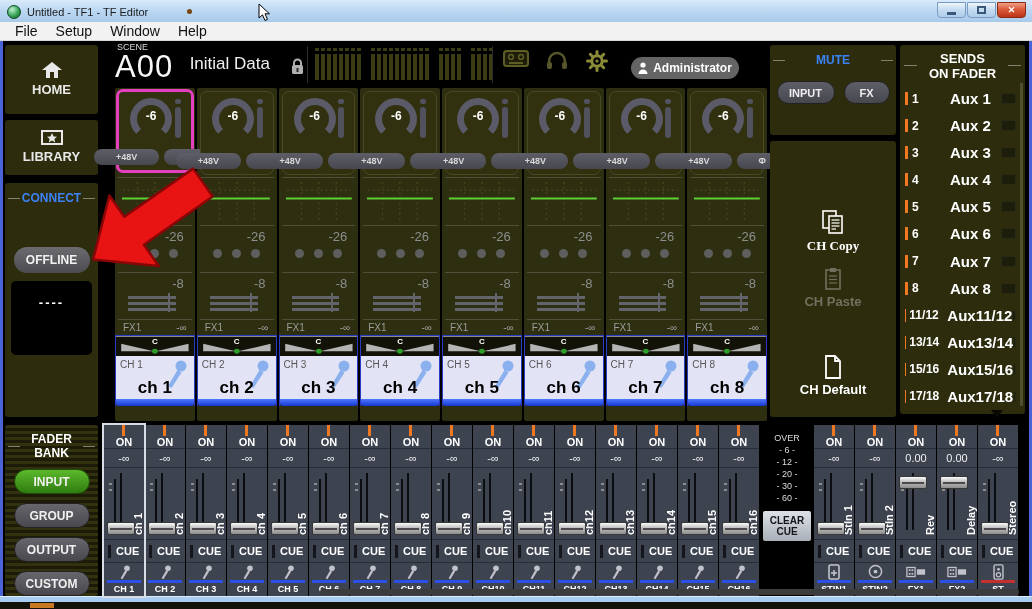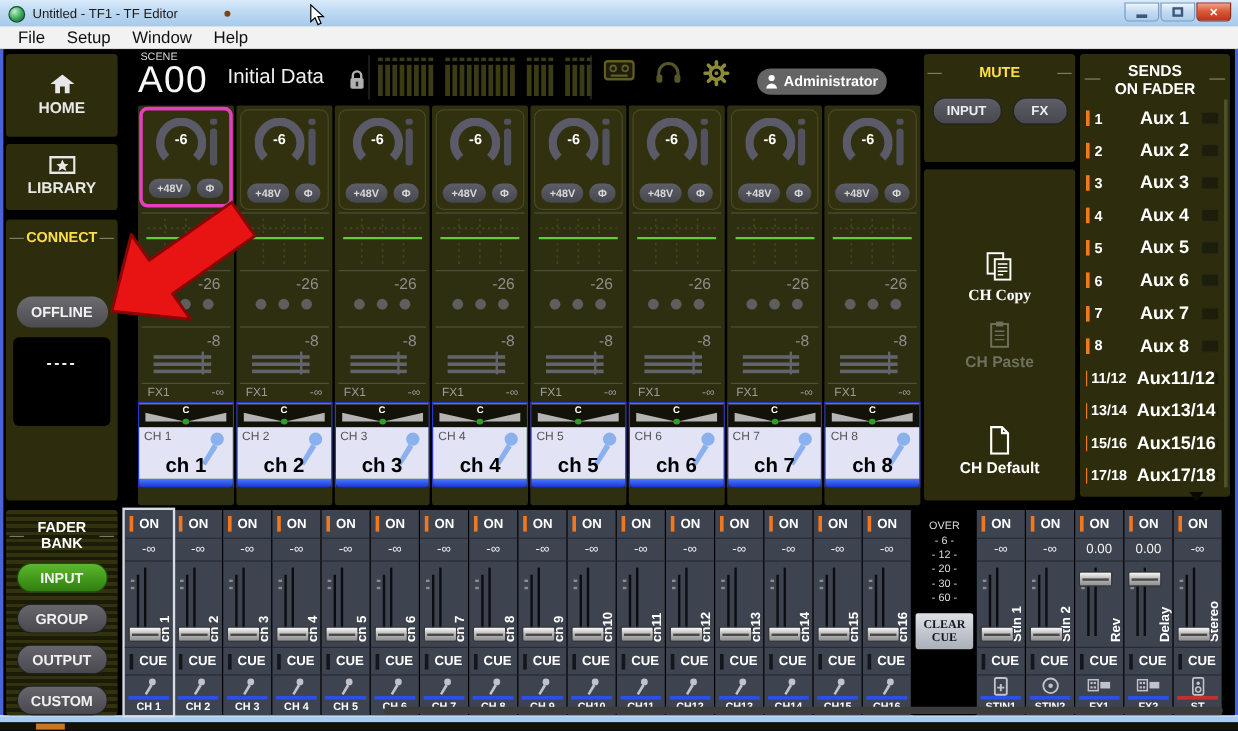--- a/index.html
+++ b/index.html
@@ -34,21 +34,21 @@
 
   #content { position:absolute; left:3px; top:41px; width:1026px; height:555px; background:#000; }
 
   
   .sidebar { position:absolute; left:2px; top:4px; width:93px; bottom:0; display:flex; flex-direction:column; }
   .side-btn { background:#2d2d0e; border-radius:3px; display:flex; flex-direction:column; align-items:center; justify-content:center; color:#e8e8e8; font-weight:bold; font-size:13px; }
   .home-btn { height:70px; margin-bottom:6px; }
   .library-btn { height:56px; margin-bottom:8px; }
   .side-btn svg { margin-bottom:4px; }
   .connect-box { height:238px; background:#2d2d0e; border-radius:3px; position:relative; }
-  .sec-head { text-align:center; color:#fde047; font-weight:bold; font-size:12px; padding-top:8px; position:relative; }
+  .sec-head { text-align:center; color:#3b82f6; font-weight:bold; font-size:12px; padding-top:8px; position:relative; }
   .sec-head::before, .sec-head::after { content:"—"; color:#8d8d7a; position:absolute; top:8px; font-weight:normal; }
   .sec-head::before{ left:3px } .sec-head::after{ right:3px }
   .offline-btn { display:block; margin:42px auto 0; width:76px; height:26px; border:none; border-radius:13px;
     background:linear-gradient(#6b6b70,#4c4c50); color:#f2f2f2; font-weight:bold; font-size:12px; font-family:inherit; }
   .device-box { margin:8px 6px 0; height:74px; background:#000; border-radius:5px; color:#fff;
     text-align:center; font-weight:bold; font-size:13px; letter-spacing:2px; padding-top:14px; }
   .fb-section { flex:1; margin-top:8px; border-radius:3px;
     background:repeating-linear-gradient(180deg,#32320f 0 3px,#1b1b08 3px 6px); padding-top:2px; }
   .fb-head { text-align:center; color:#fff; font-weight:bold; font-size:12px; line-height:14px; padding-top:5px; position:relative; }
   .fb-head::before,.fb-head::after { content:"—"; color:#8d8d7a; position:absolute; top:12px; font-weight:normal; }
@@ -79,21 +79,21 @@
   .head { height:84px; margin:3px 3px 2px; border:1px solid #4a4a22; border-radius:7px; position:relative; background:#31310f; }
   .ch-strip.selected .head { border:3px solid #e43fbe; margin:1px 1px 4px; }
   .knob { position:absolute; left:11px; top:6px; width:42px; height:42px; border-radius:50%;
     border:7px solid #5a5a68; border-bottom-color:transparent; }
   .gain { position:absolute; left:-7px; top:4px; width:42px; text-align:center; color:#fff; font-size:12px; font-weight:bold; }
   .head-meter { position:absolute; right:10px; top:7px; width:6px; }
   .head-meter .hm-dot { display:block; width:6px; height:5px; background:#52525e; border-radius:2px; margin-bottom:3px; }
   .head-meter .hm-bar { display:block; width:6px; height:31px; background:#52525e; border-radius:3px; }
   .pills { position:absolute; left:0; right:0; bottom:5px; display:flex; justify-content:center; gap:5px; }
   .pill-tiny { background:linear-gradient(#5e5e68,#474750); color:#d8d8d8; font-size:9px; font-weight:bold;
-    border-radius:9px; padding:3px 7px; line-height:10px; }
+    border-radius:9px; padding:3px 22px; line-height:10px; }
   .sec { border-top:1px solid #50503a; margin:0 3px; }
   .eq { height:48px; padding:2px 3px; }
   .eq svg { width:100%; height:100%; }
   .gate { height:47px; }
   .thr { text-align:right; padding:3px 8px 0 0; color:#8e8e8e; font-size:13px; }
   .dots { display:flex; gap:10px; justify-content:center; margin-top:5px; }
   .dots i { width:9px; height:9px; border-radius:50%; background:#5e5e5e; }
   .comp { height:47px; }
   .clines { position:relative; margin:5px 16px 0 10px; height:16px; }
   .clines i { display:block; height:3px; background:#63636b; margin-bottom:3px; }
@@ -135,21 +135,21 @@
   .sicon { margin-left:auto; width:15px; height:11px; background:#1d1d0b; border:1px solid #2a2a12; border-radius:2px; }
   .sends-scroll { position:absolute; right:2px; top:38px; bottom:8px; width:3px; background:#50502a; }
   .sends-more { position:absolute; bottom:-4px; right:22px; width:0; height:0;
     border-left:6px solid transparent; border-right:6px solid transparent; border-top:8px solid #0a0a04; }
 
   
   .bank { position:absolute; left:101px; top:384px; height:171px; display:flex; }
   .fb-strip { width:40px; margin-right:1px; background:#3e4350; display:flex; flex-direction:column; position:relative; }
   .fb-strip.selected { outline:2px solid #d8dce4; z-index:2; }
   .fbrow { border-bottom:1px solid #282c36; display:flex; align-items:center; color:#fff; font-weight:bold; font-size:11px; }
-  .fbrow.on { height:24px; }
+  .fbrow.on { height:24px;flex-direction:column; }
   .ind { width:3px; height:13px; margin:0 5px 0 4px; }
   .ind.orange { background:#f07820; } .ind.dark { background:#14161c; }
   .fbrow.val { height:19px; justify-content:center; font-weight:normal; color:#f0f0f0; }
   .fader { flex:1; position:relative; border-bottom:1px solid #282c36; }
   .slot { position:absolute; width:2px; background:#0b0d11; }
   .s1 { left:10px; top:11px; bottom:9px; } .s2 { left:16px; top:5px; bottom:9px; }
   .tk { position:absolute; width:3px; height:2px; background:#8c8c8c; left:5px; }
   .tk1{ top:15px } .tk2{ top:21px }
   .vname { position:absolute; right:0px; top:2px; bottom:4px; color:#fff; font-weight:bold; font-size:11px;
     writing-mode:vertical-rl; transform:rotate(180deg); display:flex; align-items:center; }
@@ -161,21 +161,21 @@
   .foot { height:33px; text-align:center; }
   .ficon { display:block; height:17px; padding-top:1px; }
   .uline { display:block; height:3px; margin:0 3px; background:#2a50e8; }
   .fb-strip.red .uline { background:#c43030; }
   .flabel { color:#fff; font-size:9px; font-weight:bold; line-height:12px; }
 
   .meterblock { width:52px; margin:0 1px; background:#000; position:relative; }
   .mscale { padding-top:7px; text-align:center; color:#dcdcdc; font-size:9px; line-height:12px; }
   .tickrow::before { content:"- "; } .tickrow::after { content:" -"; }
   .clearcue { margin:7px 2px 0; height:30px; border:none; border-radius:2px;
-    background:linear-gradient(#dde1e7,#aab0b8); color:#14161a; font-weight:bold; font-size:10px; line-height:11px; font-family:Liberation Serif, serif; }
+    background:linear-gradient(#dde1e7,#aab0b8); color:#14161a; font-weight:bold; font-size:10px; line-height:11px; font-family:Liberation Sans, sans-serif; }
   .hscroll { position:absolute; left:317px; right:10px; top:548px; height:6px; background:#3c3c3c; border-radius:3px; }
 
   
   .red-arrow { position:absolute; left:70px; top:105px; width:150px; height:150px; z-index:30; pointer-events:none; }
   .cursor { position:absolute; left:258px; top:3px; z-index:50; pointer-events:none; }
 </style>
 </head>
 <body>
 
 <div class="titlebar">

